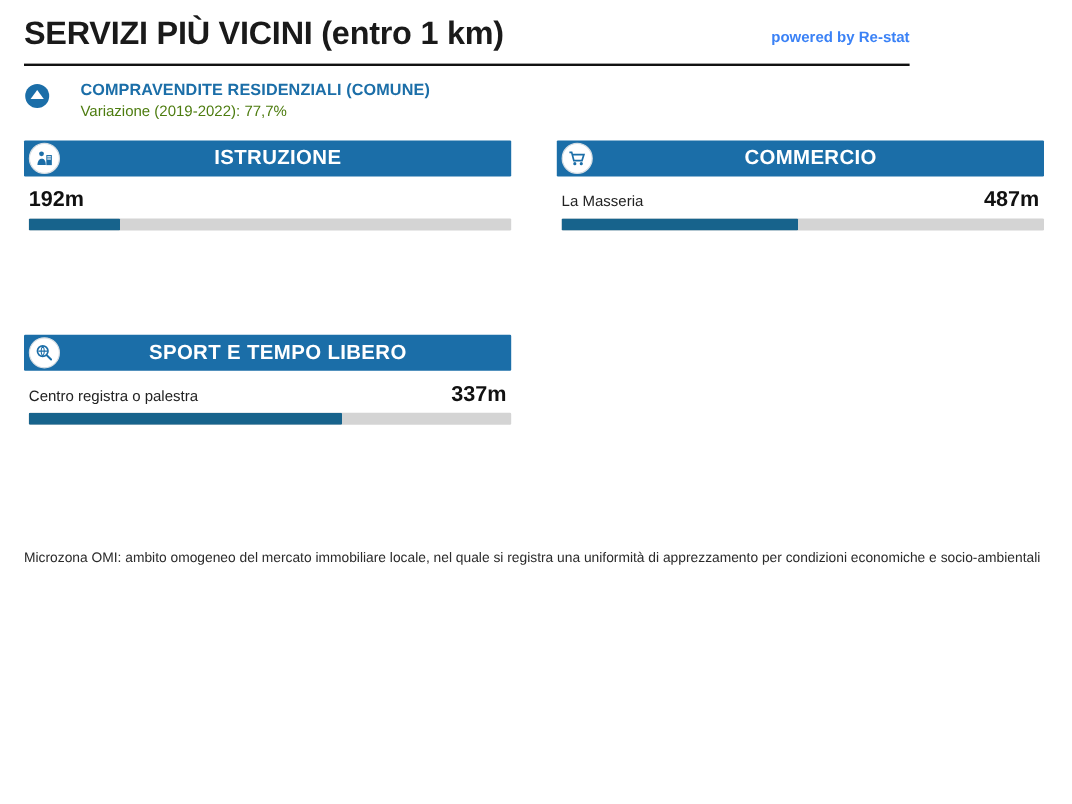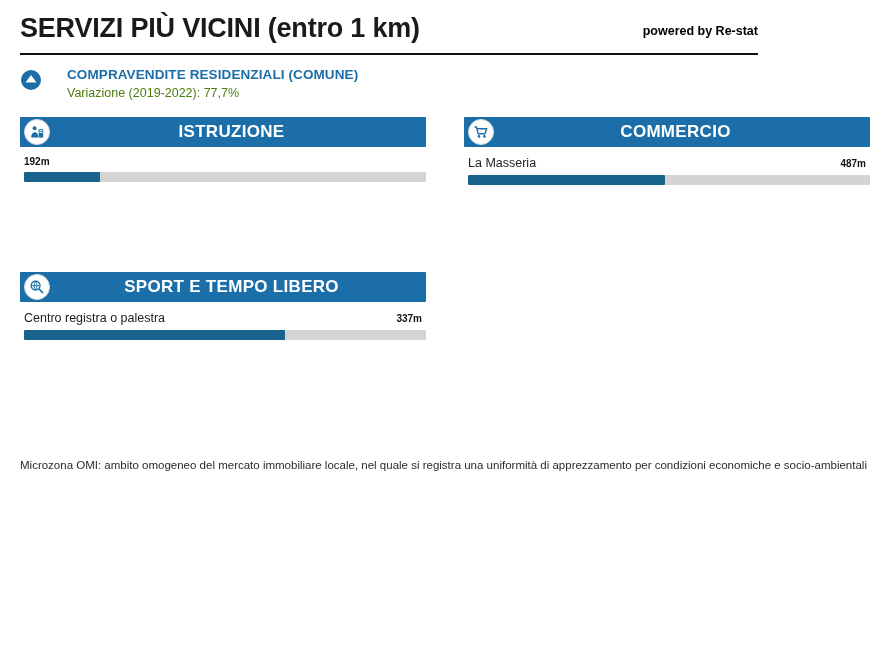--- a/index.html
+++ b/index.html
@@ -32,21 +32,21 @@
   .main-title {
     font-size: 27px;
     font-weight: bold;
     letter-spacing: -0.2px;
     color: #1a1a1a;
     margin: 0;
     line-height: 1.1;
   }
   .powered {
     font-size: 12.5px;
-    color: #000000;
+    color: #3b82f6;
     font-weight: bold;
     padding-bottom: 6px;
     white-space: nowrap;
   }
   .header-rule {
     border-top: 2px solid #111111;
     margin-top: 9px;
   }
   
   .subsection {
@@ -129,21 +129,21 @@
     display: flex;
     align-items: baseline;
     justify-content: space-between;
     padding: 0 4px 0 4px;
   }
   .item-name {
     font-size: 12.5px;
     color: #222222;
   }
   .item-dist {
-    font-size: 10px;
+    font-size: 18px;
     font-weight: bold;
     color: #111111;
     white-space: nowrap;
   }
   .bar-track {
     margin-top: 5px;
     height: 10px;
     background: #d4d4d4;
     width: 402px;
     margin-left: 4px;

